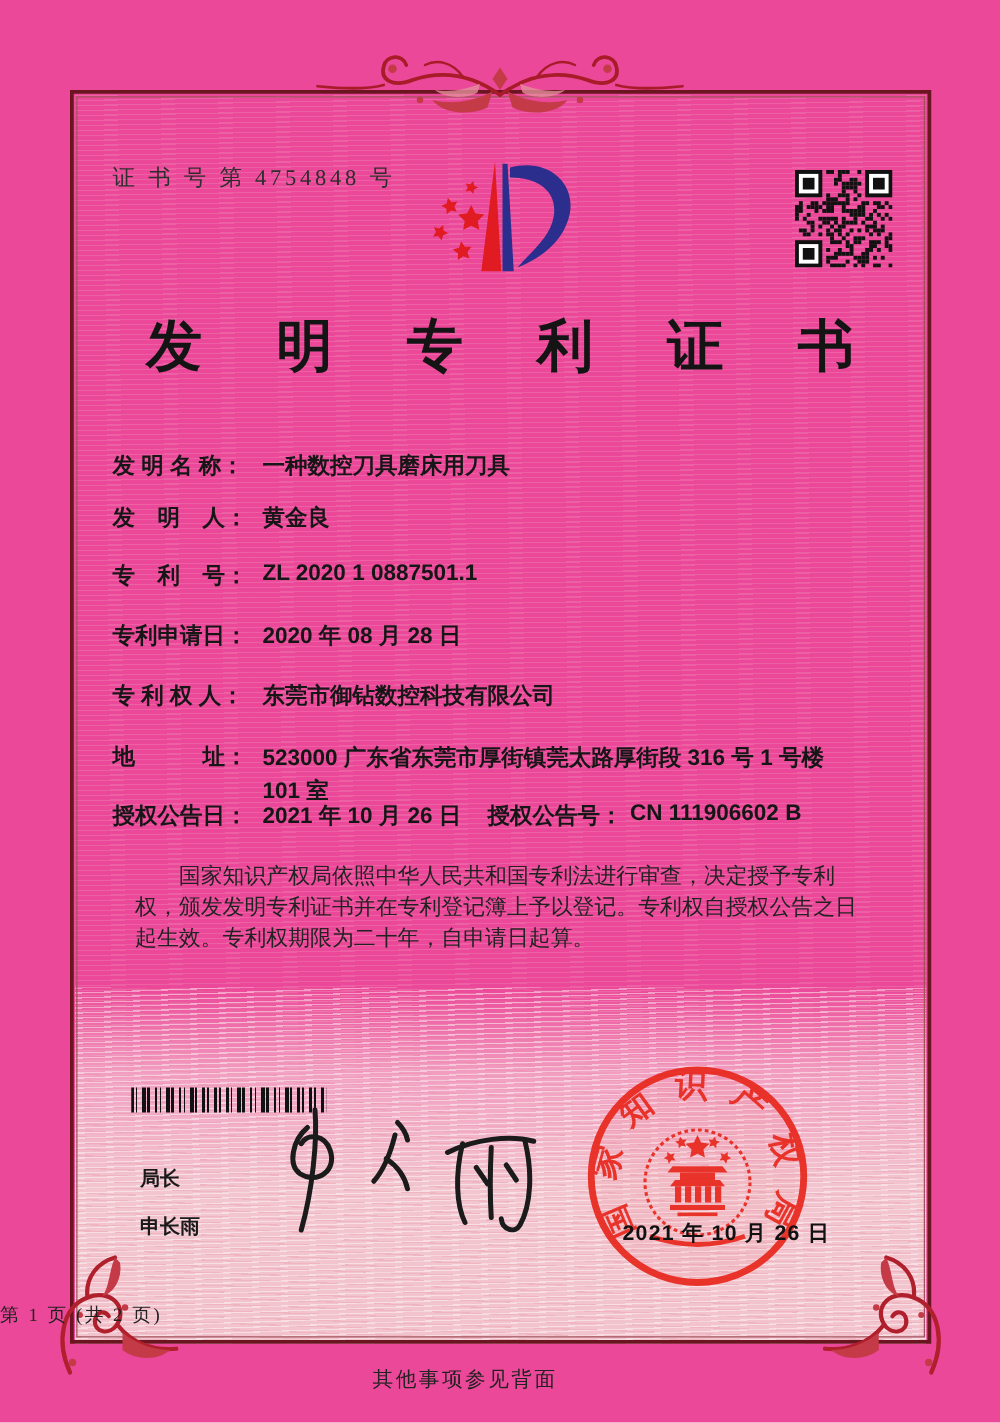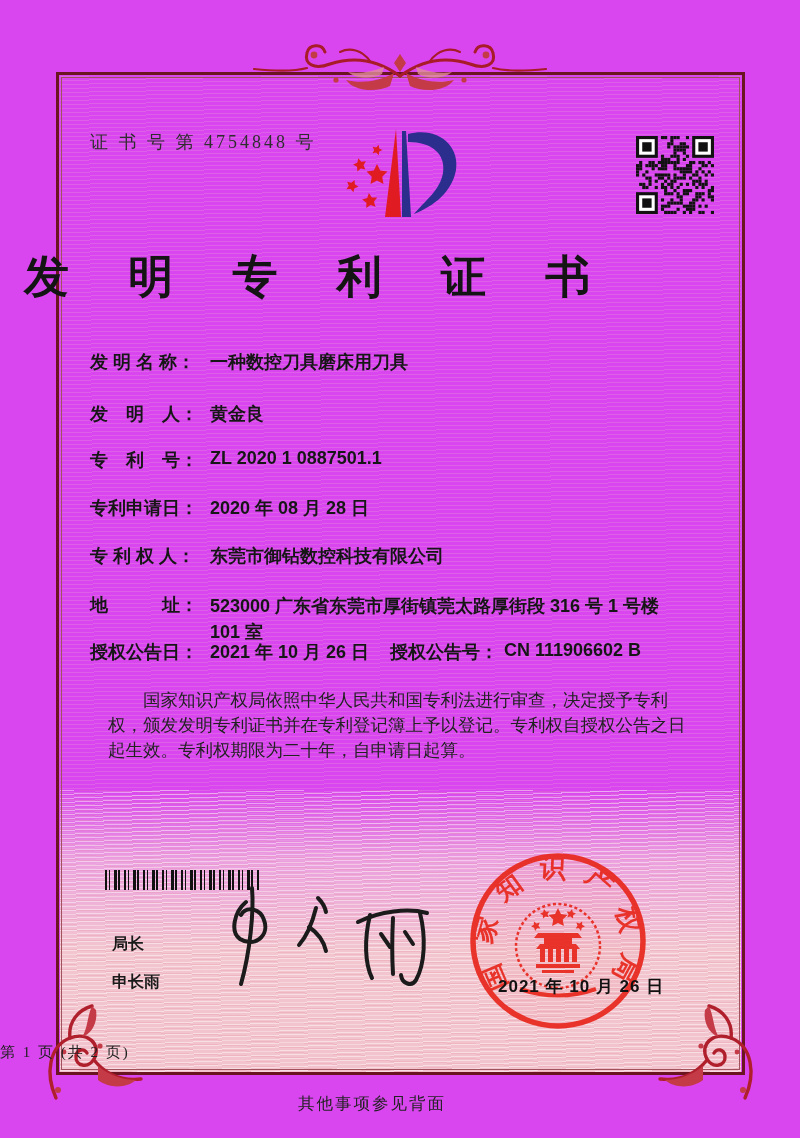--- a/index.html
+++ b/index.html
@@ -1,18 +1,18 @@
 <!DOCTYPE html>
 <html><head>
 <meta charset="utf-8">
 <style>
   html,body{margin:0;padding:0;background:#ffffff;}
   .page{
     position:relative;width:800px;height:1138px;margin:0 auto;
-    background:#d946ef;overflow:hidden;
+    background:#ec4899;overflow:hidden;
     font-family:"Liberation Serif","DejaVu Serif",serif;color:#1c1c1c;
   }
   
   .frame{
     position:absolute;left:56px;top:72px;width:689px;height:1003px;
     border:3px solid #6a1520;box-sizing:border-box;
   }
   .frame::after{
     content:"";position:absolute;inset:2px;border:1px solid #a2525c;pointer-events:none;
   }
@@ -27,21 +27,21 @@
     background:
       repeating-linear-gradient(178deg, rgba(255,255,255,0.45) 0 1px, rgba(255,255,255,0) 1px 4px),
       repeating-linear-gradient(2deg, rgba(226,130,148,0.22) 0 1px, rgba(255,255,255,0) 1px 5px),
       linear-gradient(180deg, rgba(246,212,220,0) 0px, rgba(245,206,215,0.65) 70px, #f2c5cf 160px, #f2c3cd 100%);
   }
   .cert-no{
     position:absolute;left:90px;top:130px;font-size:18px;letter-spacing:3px;
     font-family:"Liberation Serif","DejaVu Serif",serif;color:#2e2e2e;
   }
   .title{
-    position:absolute;left:0;top:247px;width:100%;text-align:left;
+    position:absolute;left:0;top:247px;width:100%;text-align:center;
     font-size:45px;font-weight:700;letter-spacing:24px;text-indent:24px;color:#141414;
   }
   .row{
     position:absolute;left:90px;display:flex;align-items:flex-start;
     font-family:"Liberation Sans","DejaVu Sans",sans-serif;font-weight:700;font-size:18px;color:#161616;
   }
   .row .lbl{display:inline-block;width:120px;flex:0 0 120px;white-space:nowrap;}
   .row .val{display:inline-block;margin-left:0;}
   .row.addr .val{width:472px;line-height:26px;}
   .grant-no{position:absolute;left:390px;display:flex;font-family:"Liberation Sans","DejaVu Sans",sans-serif;font-weight:700;font-size:18px;color:#161616;}
@@ -365,21 +365,21 @@
       <rect x="54" y="0" width="21" height="21" fill="#111"></rect>
       <rect x="57" y="3" width="15" height="15" fill="#fff"></rect>
       <rect x="60" y="6" width="9" height="9" fill="#111"></rect>
       <rect x="0" y="54" width="21" height="21" fill="#111"></rect>
       <rect x="3" y="57" width="15" height="15" fill="#fff"></rect>
       <rect x="6" y="60" width="9" height="9" fill="#111"></rect>
     </svg>
 
   <div class="title">发 明 专 利 证 书</div>
 
-  <div class="row" style="top:350px">
+  <div class="row" style="top:360px">
     <span class="lbl">发 明 名 称：</span>
     <span class="val">一种数控刀具磨床用刀具</span>
   </div>
   <div class="row" style="top:402px">
     <span class="lbl">发　明　人：</span>
     <span class="val">黄金良</span>
   </div>
   <div class="row" style="top:448px">
     <span class="lbl">专　利　号：</span>
     <span class="val">ZL 2020 1 0887501.1</span>

